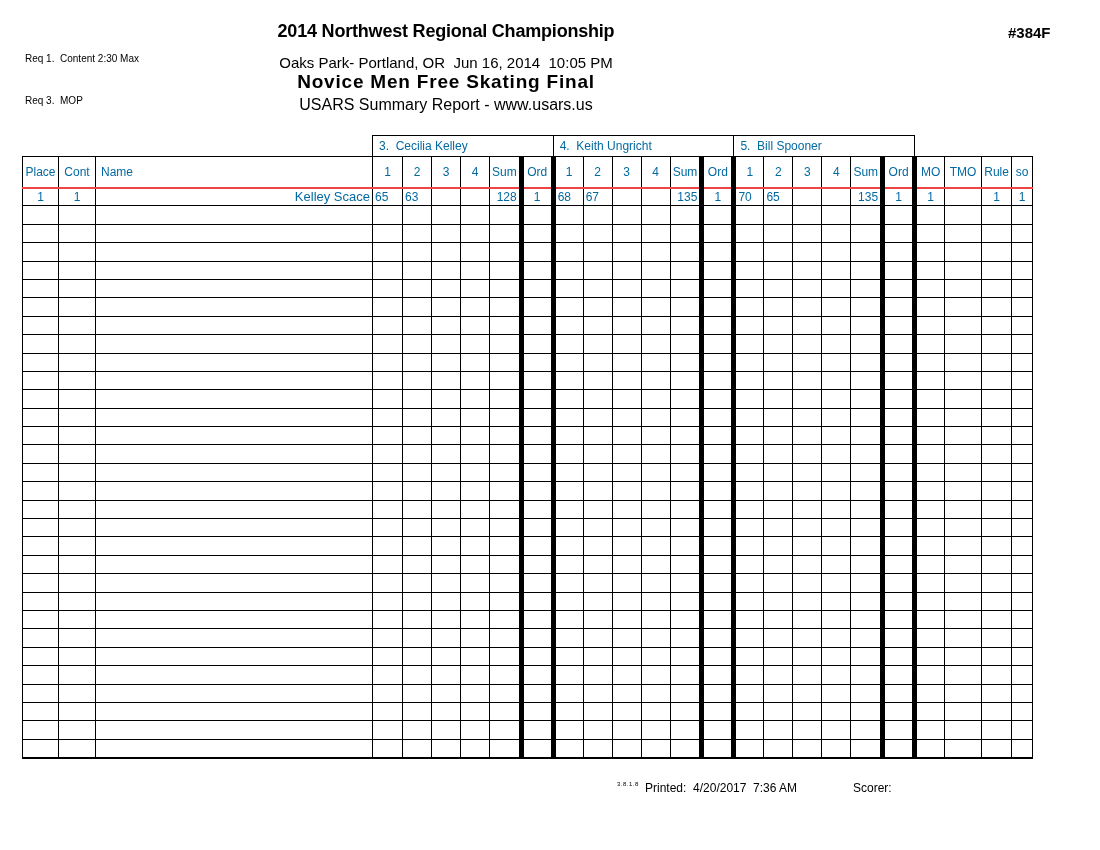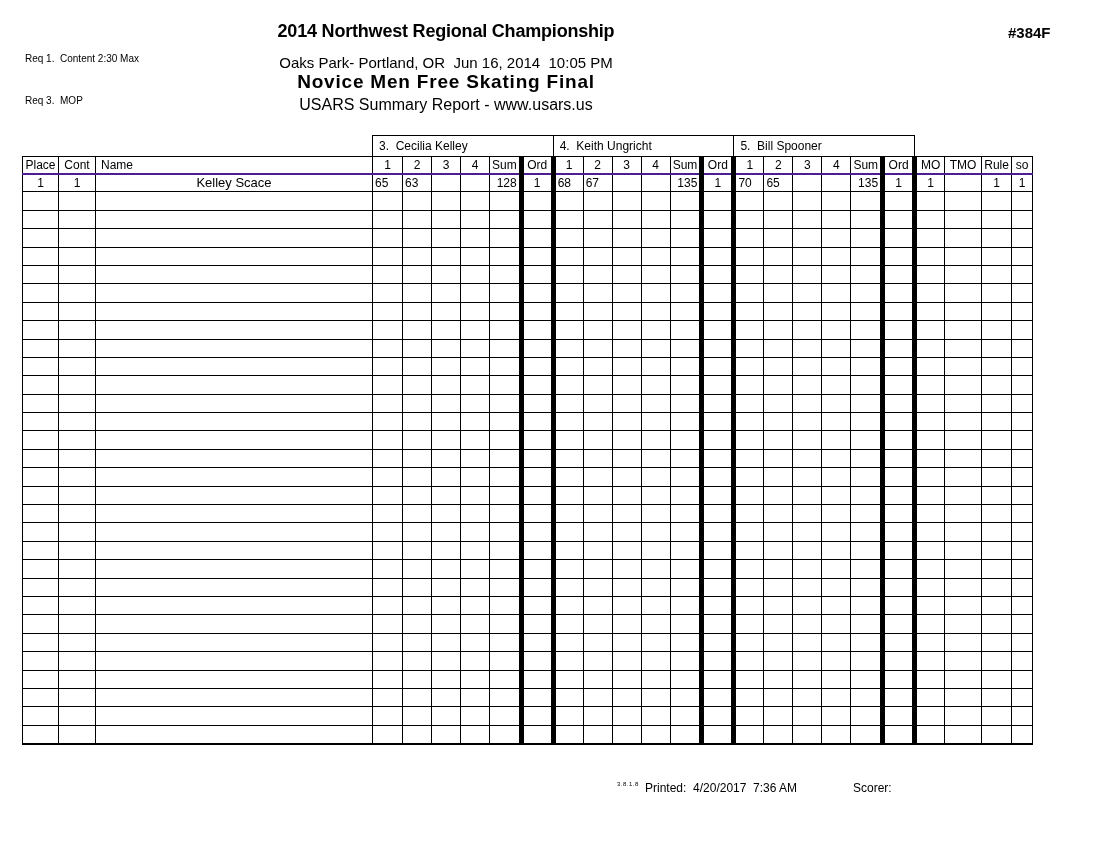--- a/index.html
+++ b/index.html
@@ -15,34 +15,34 @@
   .t1 { font-size:18px; font-weight:bold; letter-spacing:-0.2px; }
   .t2 { font-size:15px; margin-top:12px; white-space:pre; }
   .t3 { font-size:19px; font-weight:bold; letter-spacing:0.8px; }
   .t4 { font-size:16px; margin-top:3px; }
   
   .event-no { position:absolute; left:983px; top:24px; font-size:15px; font-weight:bold;margin-left:25px; }
   
   .score-table {
     position:absolute; left:22px; top:135px;
     border-collapse:collapse; table-layout:fixed;
-    font-size:12px; color:#000000;border-radius:7px;
+    font-size:12px; color:#0369a1;border-radius:7px;
   }
   .score-table td, .score-table th {
     border:1px solid #000; padding:0 2px; height:18.4px;
     overflow:hidden; white-space:nowrap; font-weight:normal; vertical-align:middle;
   }
   tr.judge-row td.spacer { border:none; }
   tr.judge-row th { height:21px; text-align:left; padding-left:6px; white-space:pre; }
-  tr.col-head th { height:17px; border-bottom:2px solid #4c1d95; text-align:center; }
+  tr.col-head th { height:31px; border-bottom:2px solid #ef4444; text-align:center; }
   tr.col-head th.nm-h { text-align:left; padding-left:5px; }
   .ord { border-left:5px solid #000 !important; border-right:5px solid #000 !important; text-align:center; }
   .b  { font-weight:bold; }
   .c  { text-align:center; }
-  .nm { text-align:center; padding-left:6px; font-size:13px; }
+  .nm { text-align:right; padding-left:6px; font-size:13px; }
   .mk { text-align:left; padding-left:4px; }
   .sm { text-align:right; padding-right:2px; }
   .score-table tbody tr:last-child td { border-bottom:2px solid #000; }
   
   .f-version { position:absolute; left:617px; top:781px; font-size:6px; letter-spacing:0.5px; }
   .f-printed { position:absolute; left:645px; top:781px; font-size:12px; white-space:pre; }
   .f-scorer  { position:absolute; left:853px; top:781px; font-size:12px; }
 </style>
 </head>
 <body>

